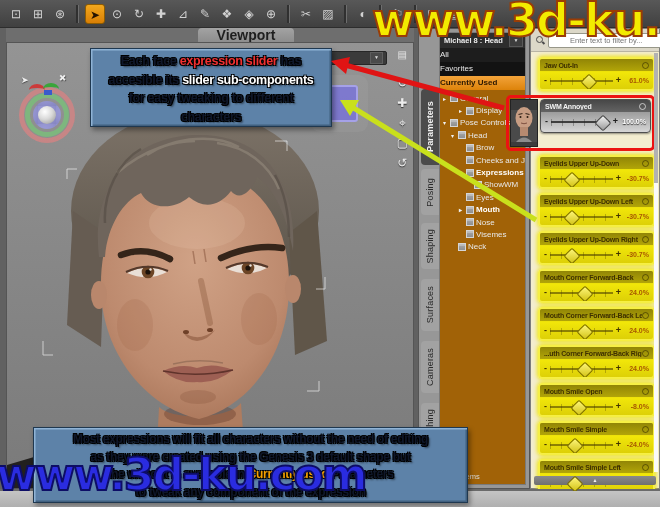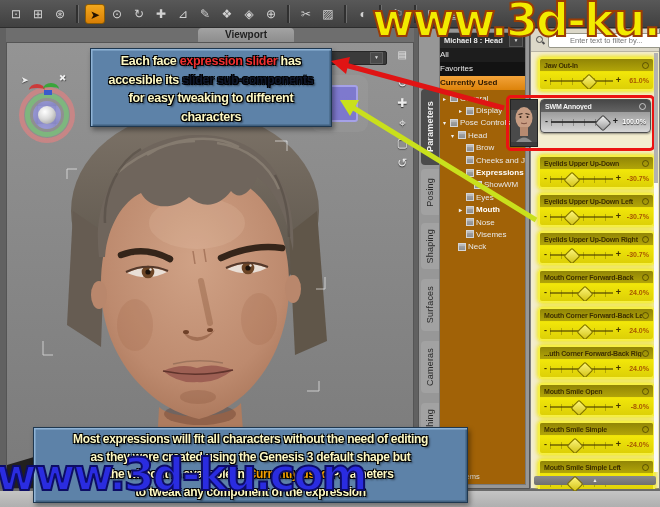--- a/index.html
+++ b/index.html
@@ -9,21 +9,21 @@
   .toolbar{position:absolute;left:0;top:0;width:660px;height:28px;box-sizing:border-box;
            background:linear-gradient(#585858,#404040);border-bottom:1px solid #2d2d2d;
            display:flex;align-items:center;gap:2px;padding:0 6px;}
   .tb-icon{width:20px;height:20px;line-height:20px;text-align:center;color:#d2d2d2;font-size:12px;
            border-radius:3px;box-sizing:border-box;flex:0 0 auto;}
   .tb-icon.active{background:linear-gradient(#f2a81e,#d97f05);color:#241200;border:1px solid #8f5c00;}
   .tb-sep{width:2px;height:18px;background:#303030;border-right:1px solid #6e6e6e;margin:0 4px;flex:0 0 auto;}
   
   .vp-tabrow{position:absolute;left:6px;top:28px;width:408px;height:14px;background:#6e6e6e;}
   .vp-tab{position:absolute;left:192px;top:0;width:96px;height:14px;background:linear-gradient(#a3a3a3,#8d8d8d);
-          border-radius:4px 4px 0 0;color:#1f1f1f;font-size:10px;font-weight:bold;text-align:center;line-height:14px;}
+          border-radius:4px 4px 0 0;color:#1f1f1f;font-size:14px;font-weight:bold;text-align:center;line-height:14px;}
   .viewport{position:absolute;left:6px;top:42px;width:408px;height:447px;box-sizing:border-box;
             background:linear-gradient(#949494,#7a7a7a);border:1px solid #555;}
   .viewport svg.head{position:absolute;left:0;top:0;}
   .cam-dd{position:absolute;right:26px;top:8px;width:96px;height:14px;background:#3a3a3a;border:1px solid #262626;
           border-radius:2px;color:#c9c9c9;font-size:8px;line-height:12px;display:flex;align-items:center;padding:0 3px;box-sizing:border-box;}
   .cam-dd .lbl{flex:1;overflow:hidden;white-space:nowrap;}
   .cam-dd .dd{width:11px;height:10px;background:#4a4a4a;border:1px solid #5e5e5e;font-size:5px;line-height:9px;text-align:center;color:#ddd;}
   .panel-ico{position:absolute;font-size:10px;color:#e2e2e2;}
   .vp-tools{position:absolute;right:5px;top:34px;display:flex;flex-direction:column;gap:8px;}
   .vp-tools span{color:#ececec;font-size:12px;line-height:12px;text-align:center;text-shadow:0 1px 1px #333;}
@@ -111,21 +111,21 @@
   
   .bottombar{position:absolute;left:0;top:489px;width:660px;height:18px;background:linear-gradient(#c4c4c4,#adadad);border-top:2px solid #6a6a6a;}
   
   .ann{position:absolute;z-index:45;background:#5d82a8;border:1px solid #1f3850;text-align:center;font-weight:bold;
        box-shadow:inset 1.5px 1.5px 0 #8fb3d6,inset -1.5px -1.5px 0 #41607f,2px 3px 5px rgba(0,0,0,.4);
        letter-spacing:-.3px;box-sizing:border-box;}
   .ann-top{left:90px;top:48px;width:242px;height:79px;font-size:12.5px;line-height:18.5px;padding-top:3px;}
   .ann-bottom{left:33px;top:427px;width:435px;height:76px;font-size:12px;line-height:17.5px;padding-top:3px;}
   .ann-line{white-space:nowrap;}
   .ann-line span{text-shadow:1px 1px 0 #000,-1px 1px 0 #000,1px -1px 0 #000,-1px -1px 0 #000,2px 2px 2px rgba(0,0,0,.55);}
-  .c-w{color:#fef9c3;margin-top:32px;} .c-r{color:#f23030;} .c-y{color:#0f172a;} .c-o{color:#f5a000;}
+  .c-w{color:#0f172a;margin-top:32px;} .c-r{color:#f23030;} .c-y{color:#ffffff;} .c-o{color:#f5a000;}
   
   .arrows{position:absolute;inset:0;z-index:50;pointer-events:none;}
   .wm{position:absolute;z-index:60;font-weight:bold;letter-spacing:-2px;pointer-events:none;
       font-family:"DejaVu Sans",sans-serif;white-space:nowrap;}
   .wm-top{left:372px;top:-7px;font-size:46px;color:#f3eb00;-webkit-text-stroke:2px #9b3d05;}
   .wm-bottom{left:-4px;top:449px;font-size:44px;color:#2a2ce0;-webkit-text-stroke:2px #0d0d66;}
 </style>
 </head>
 <body>
 

